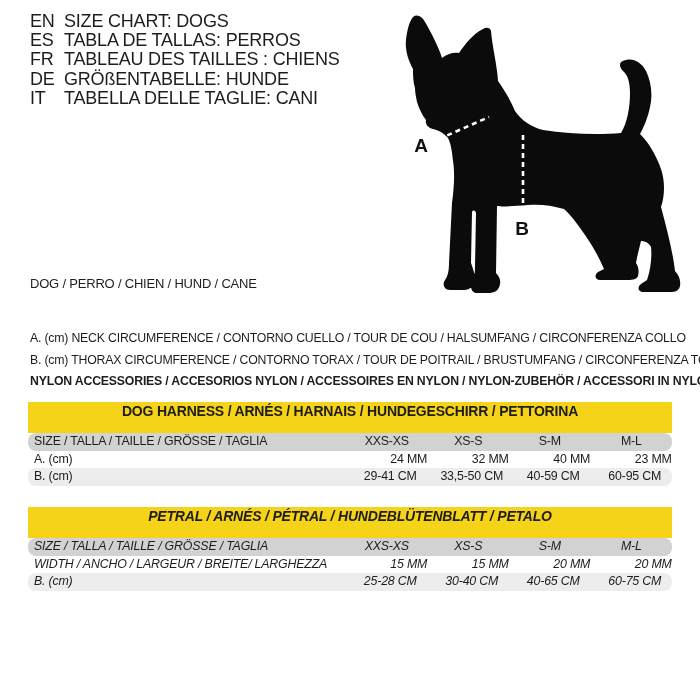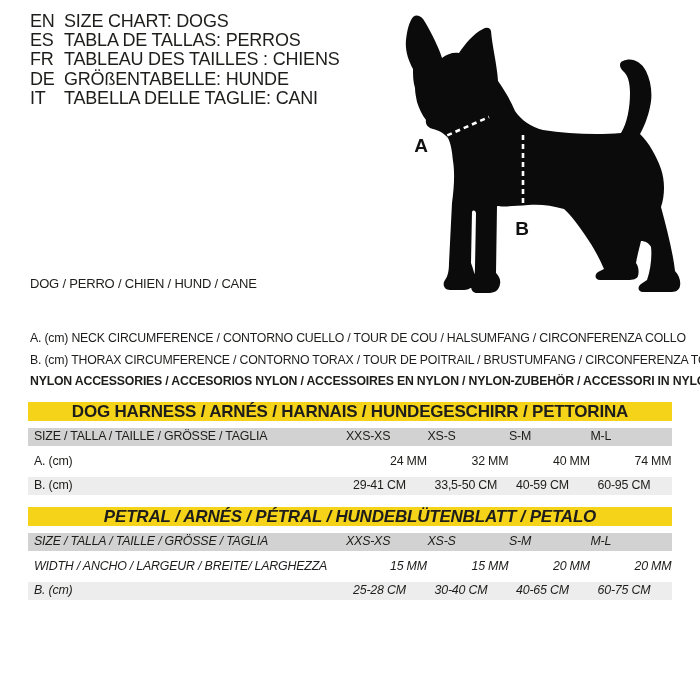--- a/index.html
+++ b/index.html
@@ -24,26 +24,26 @@
   .dog-caption{ position:absolute; left:30px; top:276px; font-size:13px; }
   .info-lines{ position:absolute; left:30px; top:328px; width:648px; }
   .info-line{ font-size:12.3px; line-height:21.6px; white-space:nowrap; }
   .info-line.bold{ font-weight:bold; }
 
   
   .size-table{ position:absolute; left:28px; width:644px; }
   .size-table.t1{ top:402px; }
   .size-table.t2{ top:507px;font-style:italic; }
   .tbl-header{
-    height:19px; line-height:19px; background:#F5D318; text-align:center;
-    font-weight:bold; font-size:17px; white-space:nowrap;
+    height:31px; line-height:19px; background:#F5D318; text-align:center;
+    font-weight:bold; font-size:14px; white-space:nowrap;
   }
-  .tbl-row{ display:flex; height:17.5px; line-height:17.5px; margin-top:7px; font-size:12.4px; white-space:nowrap; }
+  .tbl-row{ display:flex; height:17.5px; line-height:17.5px; margin-top:0; font-size:12.4px; white-space:nowrap;border-radius:8px; }
   .tbl-row .lbl{ flex:0 0 318px; padding-left:6px; text-align:left; }
-  .tbl-row .val{ flex:1 1 0; }
+  .tbl-row .val{ flex:1 1 0; text-align:center; }
   .row-sizes{ background:#D2D2D2; }
   .row-a{ background:#ffffff;gap:44px; }
   .row-b{ background:#EDEDED;gap:7px; }
 </style>
 </head>
 <body>
 
 <div class="canvas">
 
   <div class="lang-list">
@@ -155,21 +155,21 @@
       <span class="val">XXS-XS</span>
       <span class="val">XS-S</span>
       <span class="val">S-M</span>
       <span class="val">M-L</span>
     </div>
     <div class="tbl-row row-a">
       <span class="lbl">A. (cm)</span>
       <span class="val">24 MM</span>
       <span class="val">32 MM</span>
       <span class="val">40 MM</span>
-      <span class="val">74 MM</span>
+      <span class="val">23 MM</span>
     </div>
     <div class="tbl-row row-b">
       <span class="lbl">B. (cm)</span>
       <span class="val">29-41 CM</span>
       <span class="val">33,5-50 CM</span>
       <span class="val">40-59 CM</span>
       <span class="val">60-95 CM</span>
     </div>
   </div>
 

